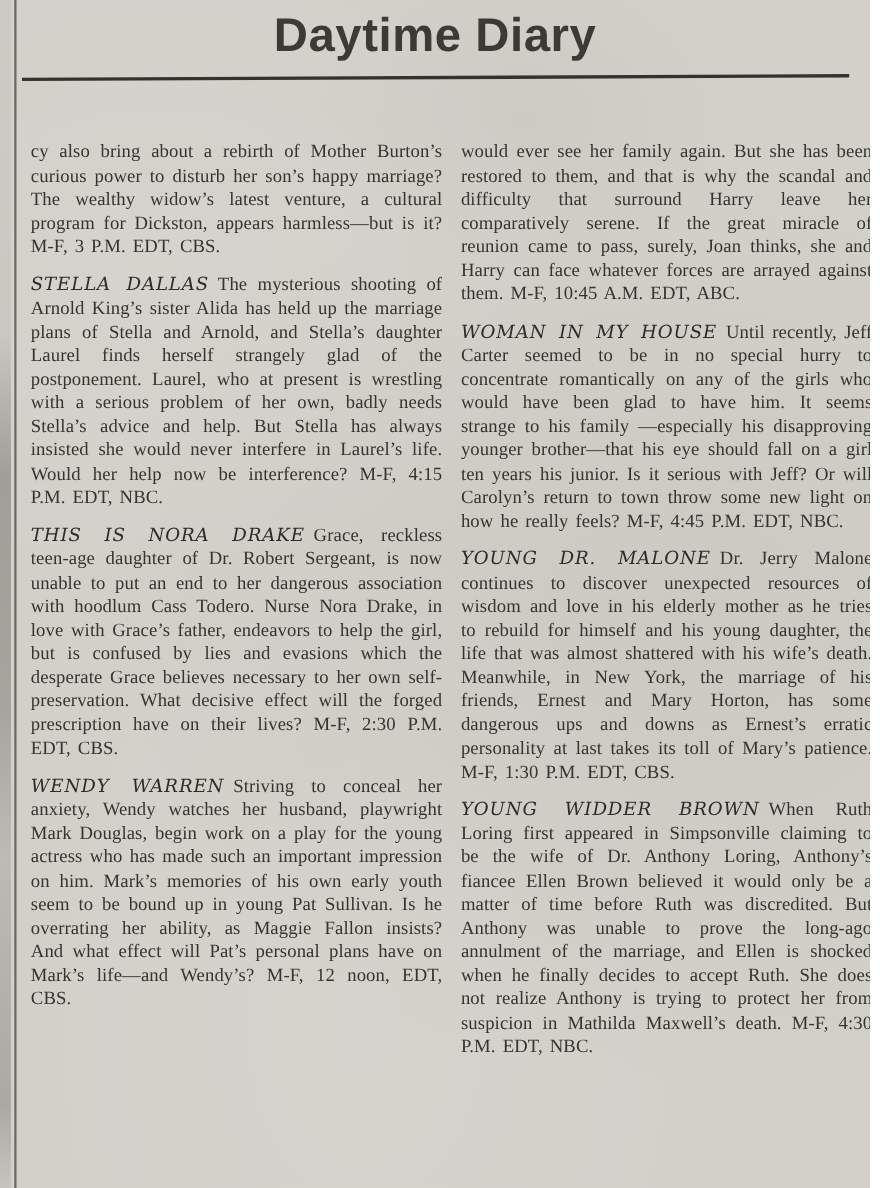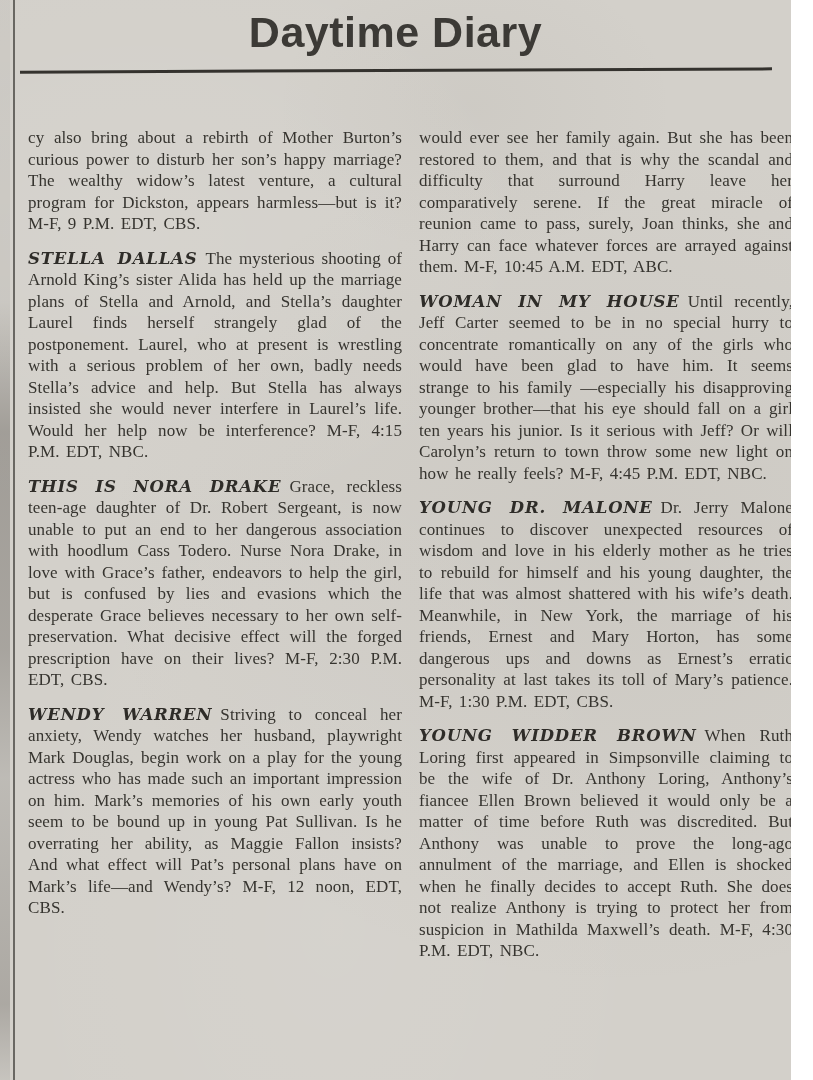--- a/index.html
+++ b/index.html
@@ -43,40 +43,40 @@
     box-sizing: border-box;
   }
   .col { width: 374px; flex: 0 0 374px; }
   .entry {
     margin: 0 0 13px 0;
     font-family: "Liberation Serif", serif;
     font-size: 17px; line-height: 21.5px; color: #36342f;
     text-align: justify; word-spacing: 2px; letter-spacing: 0.1px;
   }
   .show-title {
-    font-family: "DejaVu Serif", serif; font-weight: bold; font-style: italic;
+    font-family: "DejaVu Serif", serif; font-weight: normal; font-style: italic;
     font-size: 16.5px; letter-spacing: 0.8px; word-spacing: 5px;
     color: #2e2c28; margin-right: 8px;
   }
 </style>
 </head>
 <body>
 
 <div class="page">
   <div class="edge-shadow"></div>
   <div class="edge-line"></div>
 
   <header class="header">
     <h1 class="title">Daytime Diary</h1>
     <div class="rule"></div>
   </header>
 
   <main class="columns">
     <section class="col">
-      <p class="entry"><span class="body">cy also bring about a rebirth of Mother Burton’s curious power to disturb her son’s happy marriage?  The wealthy widow’s latest venture, a cultural program for Dickston, appears harmless—but is it? M-F, 9 P.M. EDT, CBS.</span></p>
+      <p class="entry"><span class="body">cy also bring about a rebirth of Mother Burton’s curious power to disturb her son’s happy marriage?  The wealthy widow’s latest venture, a cultural program for Dickston, appears harmless—but is it? M-F, 3 P.M. EDT, CBS.</span></p>
       <p class="entry"><span class="show-title">STELLA DALLAS</span><span class="body">The mysterious shooting of Arnold King’s sister Alida has held up the marriage plans of Stella and Arnold, and Stella’s daughter Laurel finds herself strangely glad of the postponement. Laurel, who at present is wrestling with a serious problem of her own, badly needs Stella’s advice and help.  But Stella has always insisted she would never interfere in Laurel’s life.  Would her help now be interference? M-F, 4:15 P.M. EDT, NBC.</span></p>
       <p class="entry"><span class="show-title">THIS IS NORA DRAKE</span><span class="body">Grace, reckless teen-age daughter of Dr. Robert Sergeant, is now unable to put an end to her dangerous association with hoodlum Cass Todero.  Nurse Nora Drake, in love with Grace’s father, endeavors to help the girl, but is confused by lies and evasions which the desperate Grace believes necessary to her own self-preservation.  What decisive effect will the forged prescription have on their lives? M-F, 2:30 P.M. EDT, CBS.</span></p>
       <p class="entry"><span class="show-title">WENDY WARREN</span><span class="body">Striving to conceal her anxiety, Wendy watches her husband, playwright Mark Douglas, begin work on a play for the young actress who has made such an important impression on him. Mark’s memories of his own early youth seem to be bound up in young Pat Sullivan. Is he overrating her ability, as Maggie Fallon insists?  And what effect will Pat’s personal plans have on Mark’s life—and Wendy’s?  M-F, 12 noon, EDT, CBS.</span></p>
     </section>
 
     <section class="col">
       <p class="entry"><span class="body">would ever see her family again.  But she has been restored to them, and that is why the scandal and difficulty that surround Harry leave her comparatively serene.  If the great miracle of reunion came to pass, surely, Joan thinks, she and Harry can face whatever forces are arrayed against them. M-F, 10:45 A.M. EDT, ABC.</span></p>
       <p class="entry"><span class="show-title">WOMAN IN MY HOUSE</span><span class="body">Until recently, Jeff Carter seemed to be in no special hurry to concentrate romantically on any of the girls who would have been glad to have him.  It seems strange to his family —especially his disapproving younger brother—that his eye should fall on a girl ten years his junior. Is it serious with Jeff? Or will Carolyn’s return to town throw some new light on how he really feels? M-F, 4:45 P.M. EDT, NBC.</span></p>
       <p class="entry"><span class="show-title">YOUNG DR. MALONE</span><span class="body">Dr. Jerry Malone continues to discover unexpected resources of wisdom and love in his elderly mother as he tries to rebuild for himself and his young daughter, the life that was almost shattered with his wife’s death. Meanwhile, in New York, the marriage of his friends, Ernest and Mary Horton, has some dangerous ups and downs as Ernest’s erratic personality at last takes its toll of Mary’s patience.  M-F, 1:30 P.M. EDT, CBS.</span></p>
       <p class="entry"><span class="show-title">YOUNG WIDDER BROWN</span><span class="body">When Ruth Loring first appeared in Simpsonville claiming to be the wife of Dr. Anthony Loring, Anthony’s fiancee Ellen Brown believed it would only be a matter of time before Ruth was discredited.  But Anthony was unable to prove the long-ago annulment of the marriage, and Ellen is shocked when he finally decides to accept Ruth. She does not realize Anthony is trying to protect her from suspicion in Mathilda Maxwell’s death.  M-F, 4:30 P.M. EDT, NBC.</span></p>

